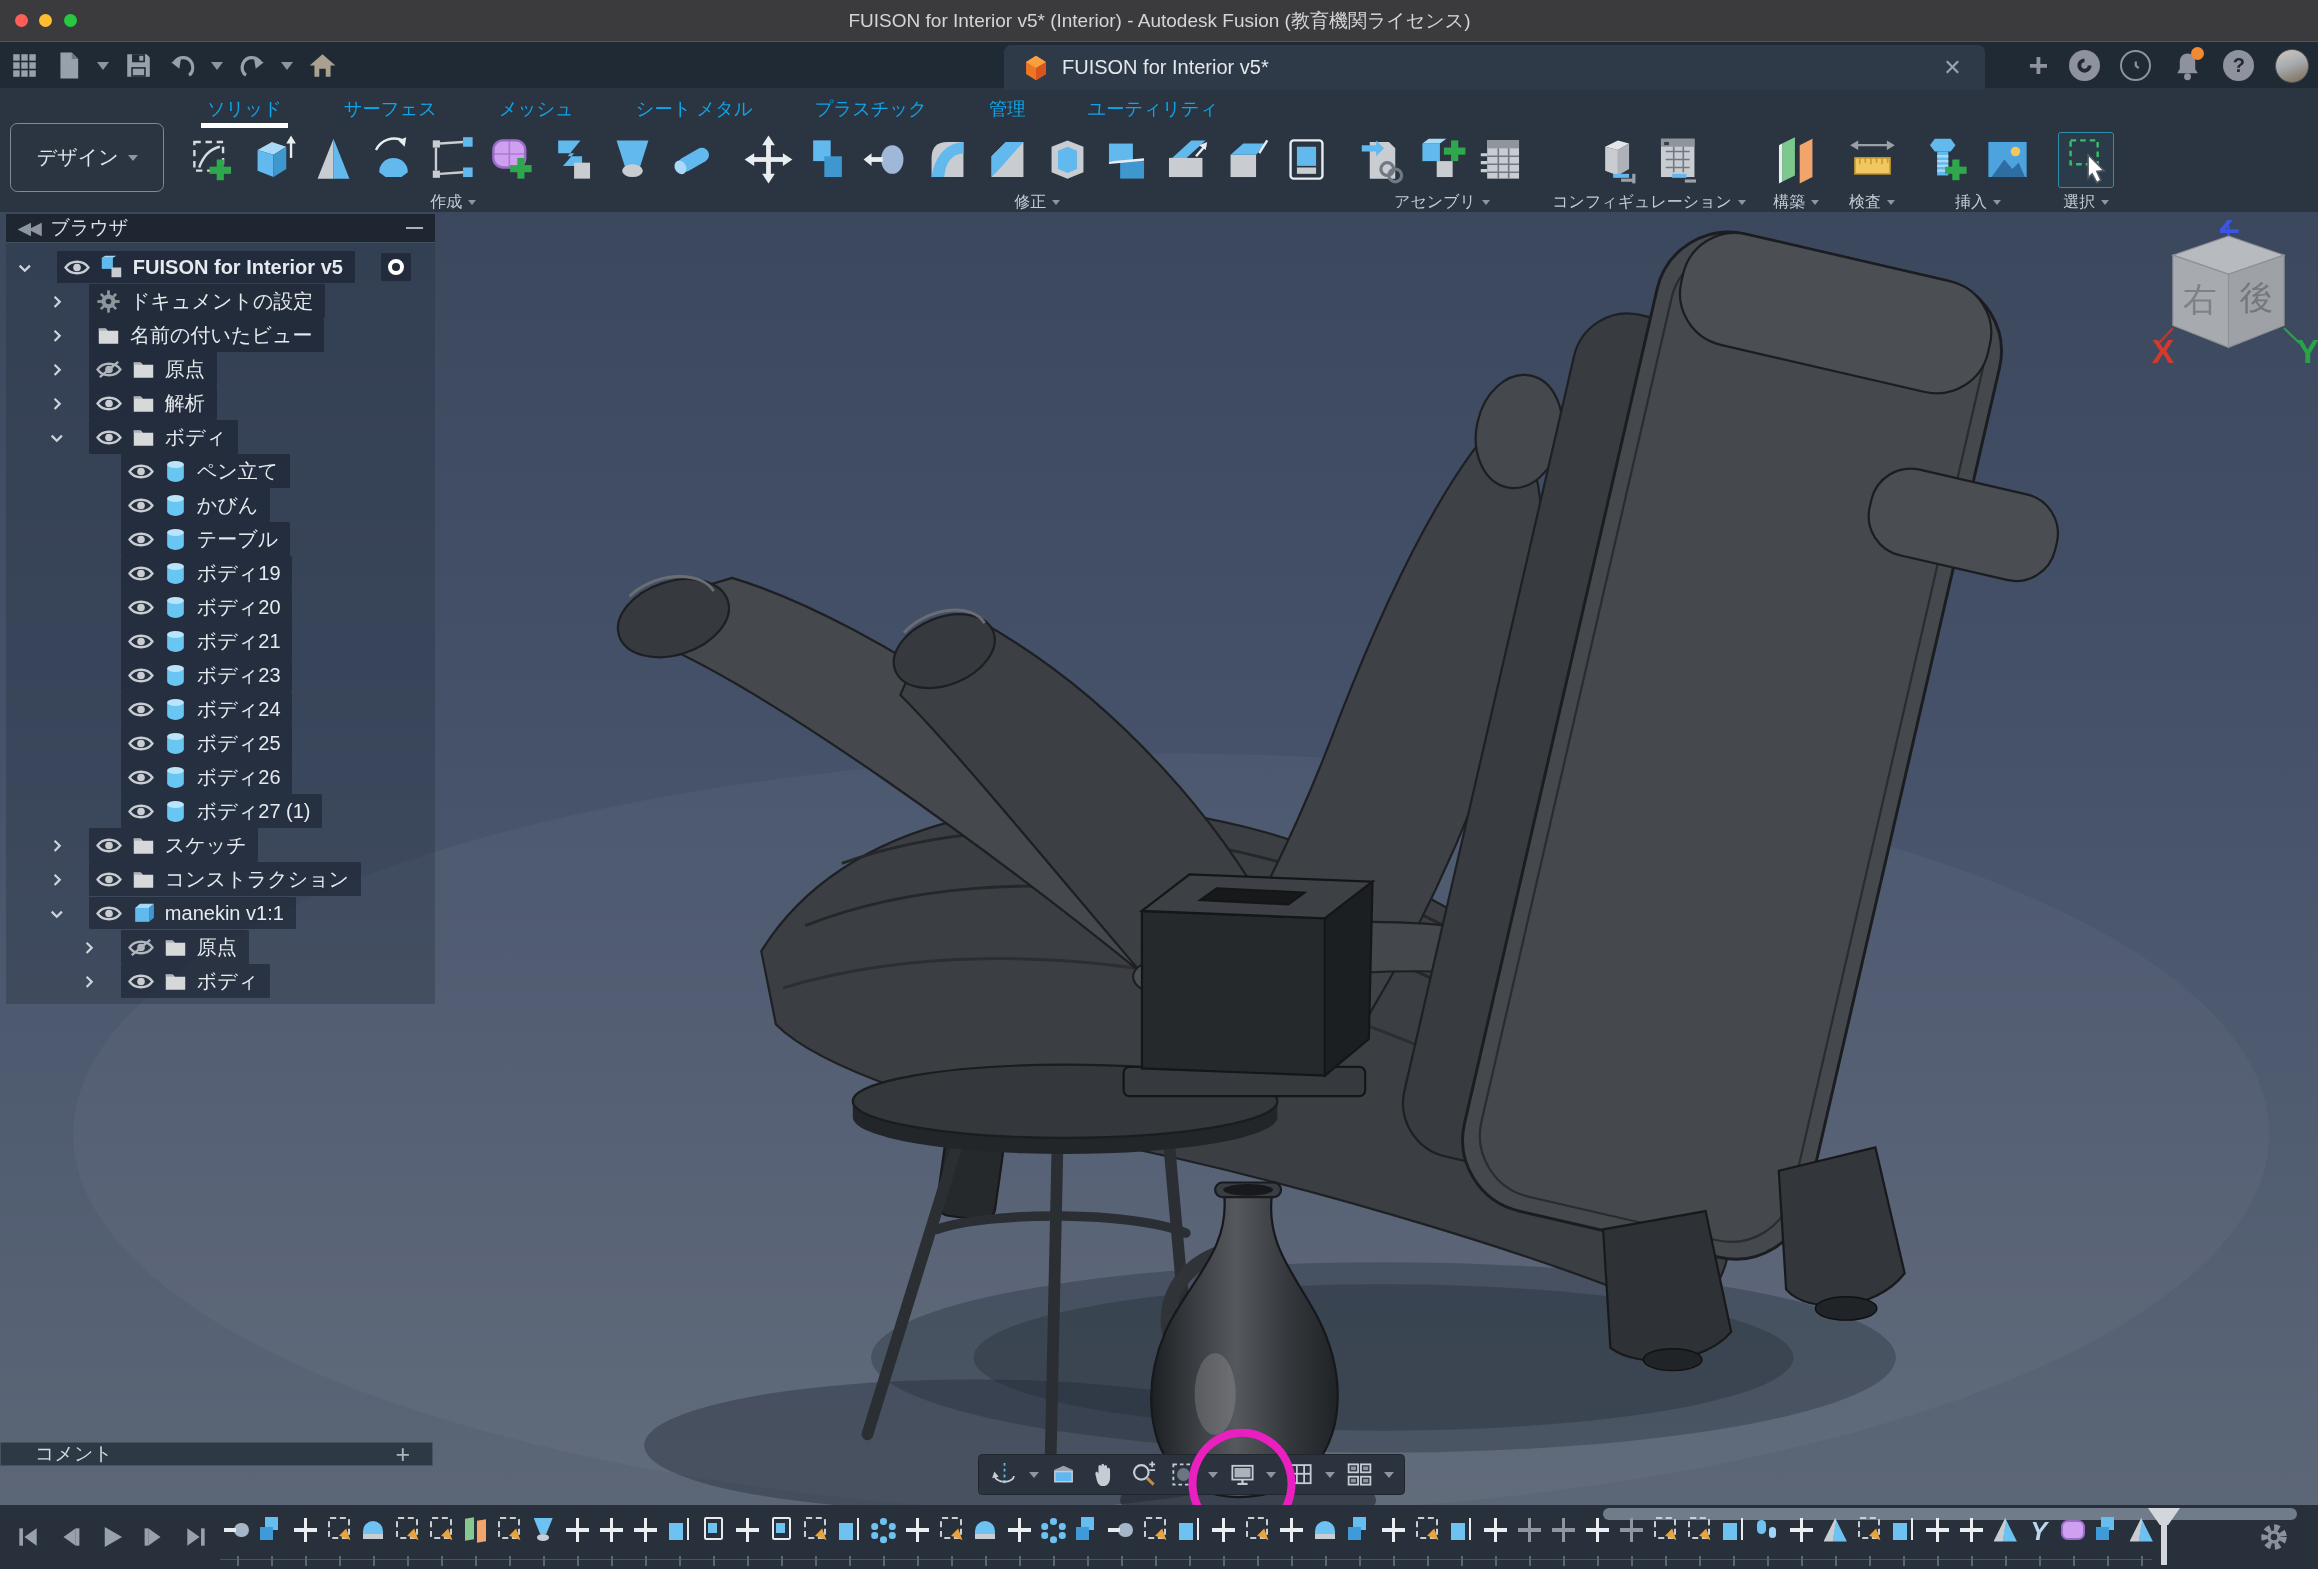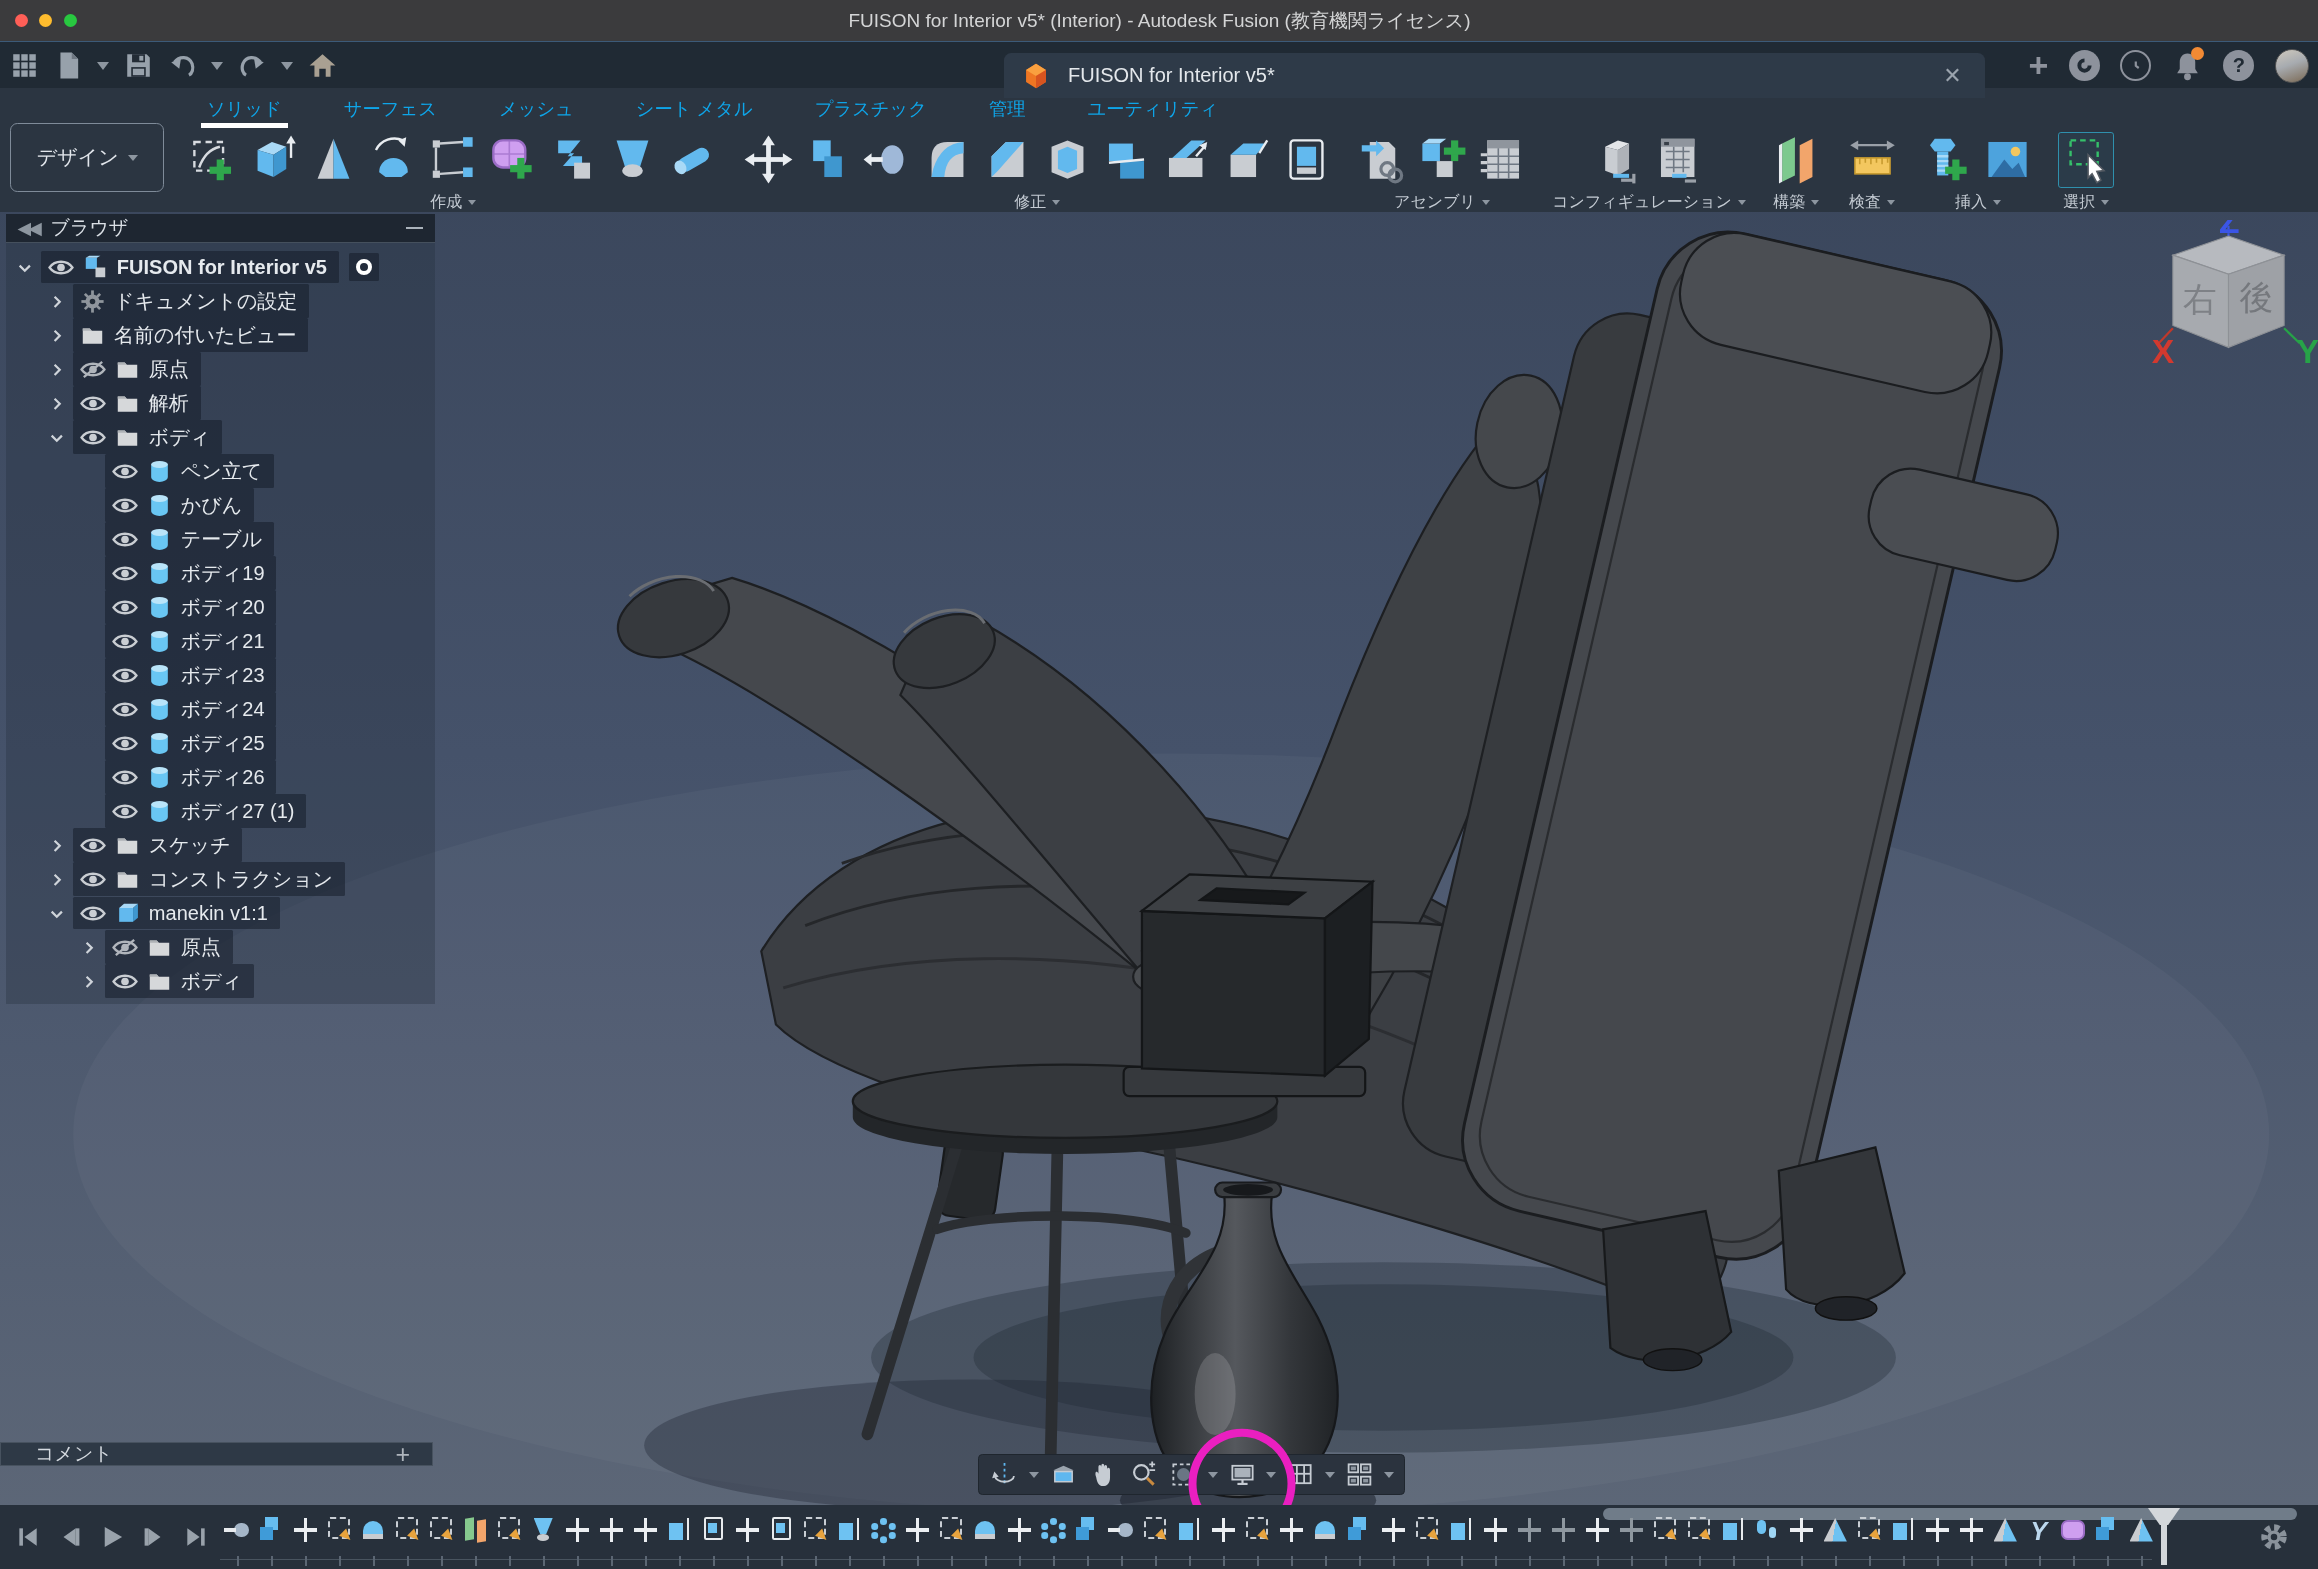--- a/index.html
+++ b/index.html
@@ -12,21 +12,21 @@
   .lights{position:absolute;left:14.6px;top:14px;display:flex;gap:11.7px;}
   .light{width:13px;height:13px;border-radius:50%;}
   .l-red{background:#ff5f57}.l-yellow{background:#febc2e}.l-green{background:#28c840}
   .wtitle{position:absolute;left:0;right:0;top:0;height:41px;line-height:41px;text-align:center;color:#d4d5d6;font-size:19px;}
 
   
   .tabbar{position:absolute;left:0;top:41px;width:2319px;height:47px;background:#202a34;border-top:1.5px solid #3c5a78;z-index:50;}
   .qat{position:absolute;left:10.2px;top:0;height:47px;display:flex;align-items:center;gap:14.6px;color:#98a2ac;}
   .qat .qi{width:29px;height:29px;display:flex;align-items:center;justify-content:center;}
   .caret{width:0;height:0;border-left:6.6px solid transparent;border-right:6.6px solid transparent;border-top:8px solid #8d96a0;}
-  .doctab{position:absolute;left:1004px;top:11px;width:981px;height:45px;background:#2e3a48;border-radius:7.3px 7.3px 0 0;display:flex;align-items:center;padding:0 19px;gap:19px;}
+  .doctab{position:absolute;left:1004px;top:3px;width:981px;height:45px;background:#2e3a48;border-radius:7.3px 7.3px 0 0;display:flex;align-items:center;padding:0 19px;gap:13px;}
   .doctab .tlabel{color:#e4e8ec;font-size:20px;flex:1;}
   .doctab .closex{color:#9aa3ad;font-size:22px;margin-right:4.4px;}
   .tr-icons{position:absolute;right:10.2px;top:0;height:47px;display:flex;align-items:center;gap:20.5px;color:#8d929c;}
   .tr-icons .ci{width:31px;height:31px;border-radius:50%;background:#8d929c;color:#202a34;display:flex;align-items:center;justify-content:center;font-size:20px;font-weight:bold;position:relative;}
   .plusbtn{color:#8d929c;font-size:34px;font-weight:bold;line-height:29px;}
   .bell{position:relative;}
   .bell::after{content:"";position:absolute;right:-1.5px;top:-2.9px;width:13px;height:13px;border-radius:50%;background:#f28a34;}
   .avatar{width:34px;height:34px;border-radius:50%;background:linear-gradient(160deg,#cfc9bd 0%,#a7abb0 45%,#7b6a55 100%);border:0.7px solid #555;}
 
   
@@ -52,21 +52,21 @@
   
   .viewcube{position:absolute;left:2137px;top:220px;width:183px;height:161px;z-index:10;}
   .viewcube text{font-size:46px;}
 
   
   .browser{position:absolute;left:5.9px;top:214px;width:429px;z-index:20;background:rgba(33,42,55,.30);}
   .bheader{height:29px;background:rgba(28,36,47,.92);border-bottom:0.7px solid #45505d;display:flex;align-items:center;padding:0 11.7px;color:#dbe0e6;font-size:19px;gap:11.7px;}
   .bheader .dbl{color:#8d96a0;font-size:17.6px;letter-spacing:-2.9px;}
   .bheader .minim{margin-left:auto;width:17.6px;height:2.9px;background:#aab2bb;}
   .btree{padding:7.3px 0 5.9px 0;}
-  .trow{display:flex;align-items:center;height:34px;padding-left:calc(10.2px + var(--ind,0)*32px);}
+  .trow{display:flex;align-items:center;height:34px;padding-left:calc(10.2px + var(--ind,0)*32px);gap:16px;}
   .trow .arrow{width:17.6px;height:17.6px;color:#cfd4da;margin-right:7.3px;flex:none;}
   .trow[data-arrow="none"] .arrow{visibility:hidden;}
   .trow[data-arrow="right"] .arrow{transform:rotate(-90deg);}
   .chip{display:flex;align-items:center;gap:8.8px;background:rgba(13,21,31,.45);padding:3.7px 11.7px 3.7px 7.3px;border-radius:1.5px;min-height:31px;}
   .eye{display:flex;align-items:center;}
   .eye svg{width:26px;height:19px;color:#c9cdd2;}
   .eye .eye-off{display:none;}
   .trow[data-eye="off"] .eye-off{display:block;opacity:.85;}
   .nicon{display:flex;align-items:center;}
   .nicon svg{display:none;width:25px;height:25px;}

